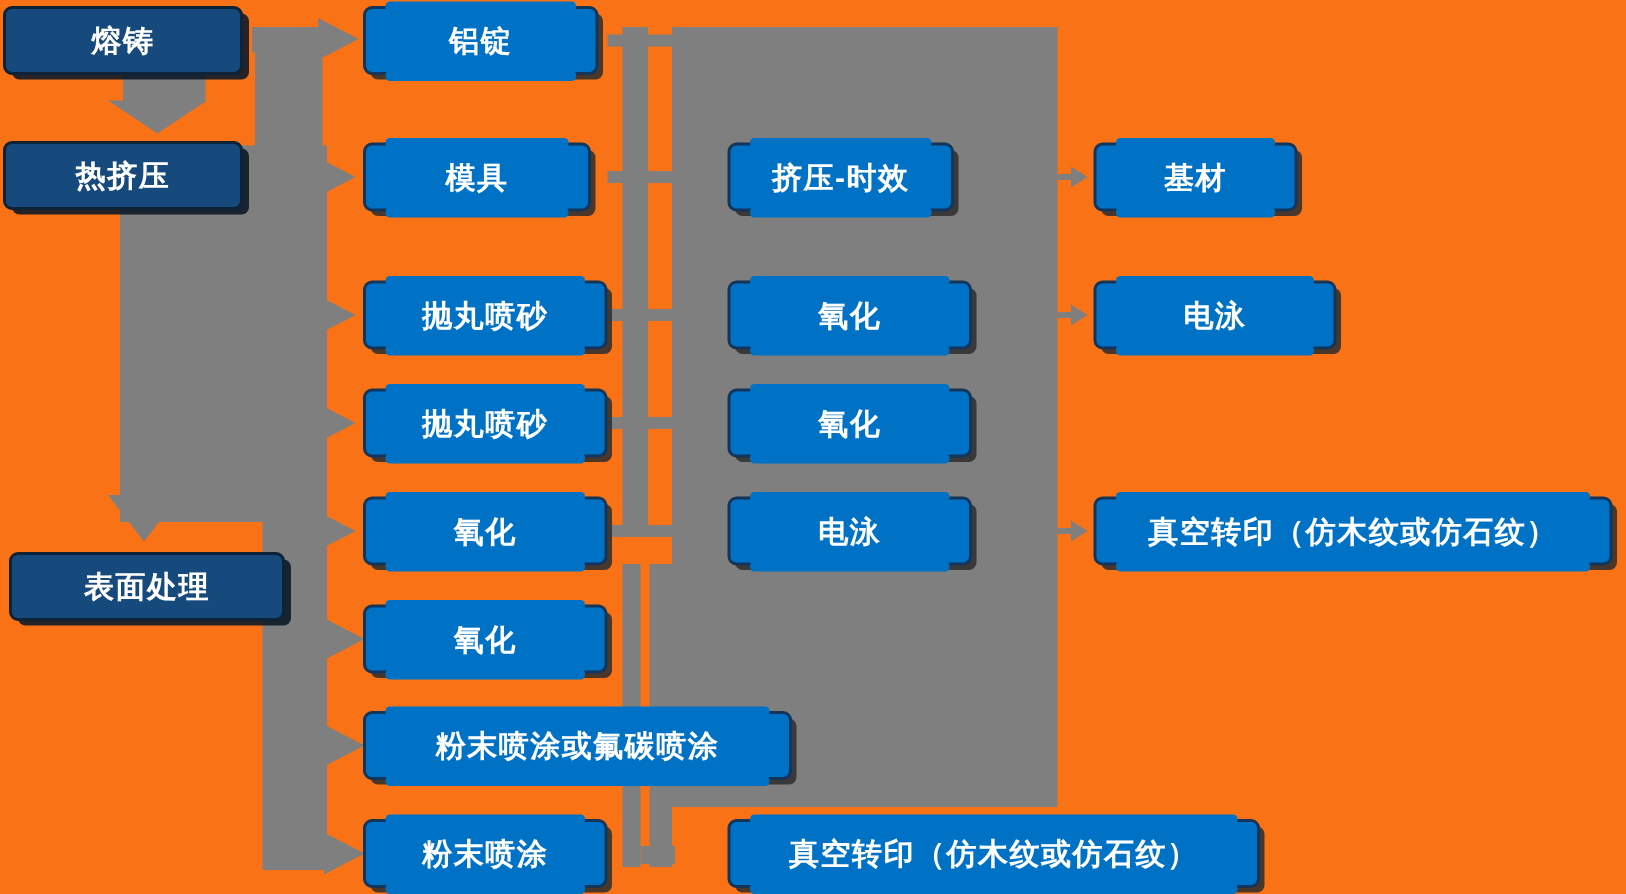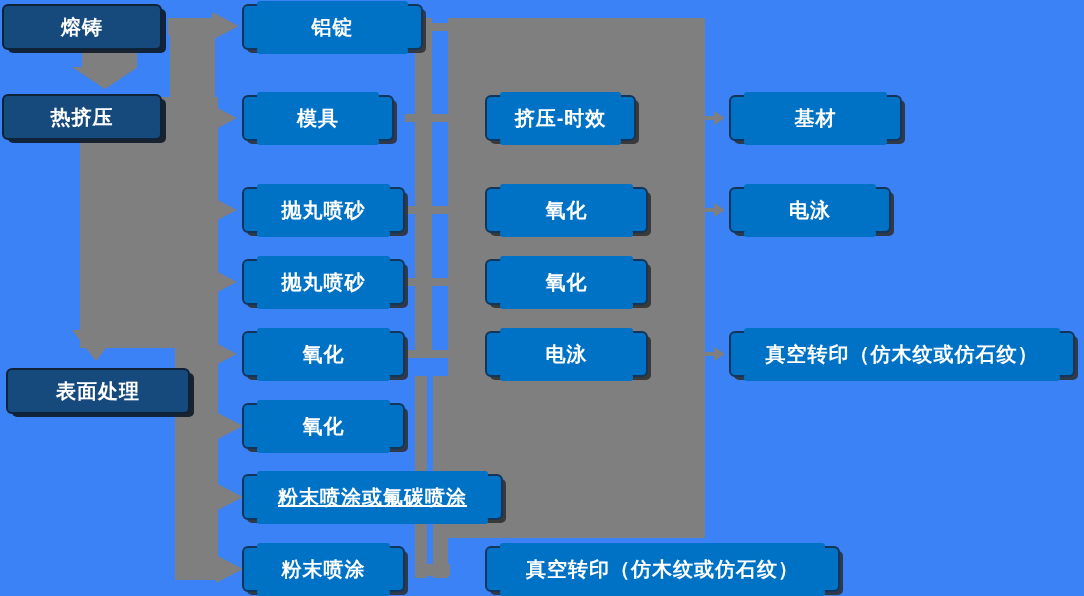--- a/index.html
+++ b/index.html
@@ -1,17 +1,17 @@
 <!DOCTYPE html>
 <html><head>
 <meta charset="utf-8">
 <style>
   html,body { margin:0; padding:0; background:#ffffff; }
   .canvas {
-    position:relative; width:1084px; height:596px; background:#3b82f6;
+    position:relative; width:1084px; height:596px; background:#f97316;
     overflow:hidden; font-family:"Liberation Sans", sans-serif;
   }
   .layer { position:absolute; inset:0; }
   .layer.connectors { z-index:1; }
   .layer.nodes { z-index:2; }
 
   
   .seg { position:absolute; background:#7F7F7F; }
   .tri { position:absolute; width:0; height:0; }
   .tri.right {
@@ -96,33 +96,33 @@
     <div class="seg" style="left:705px;top:352px;width:10px;height:4px;"></div>
     <div class="tri right sm" style="left:714px;top:347px;"></div>
   </div>
 
   <div class="layer nodes">
 
     <div class="node dark" style="left:2px;top:4px;width:160px;">熔铸</div>
     <div class="node dark" style="left:2px;top:94px;width:160px;">热挤压</div>
     <div class="node dark" style="left:6px;top:368px;width:184px;">表面处理</div>
 
-    <div class="node blue" style="left:242px;top:4px;width:181px;">铝锭</div>
+    <div class="node blue" style="left:242px;top:4px;width:157px;">铝锭</div>
     <div class="node blue" style="left:242px;top:95px;width:152px;">模具</div>
     <div class="node blue" style="left:242px;top:187px;width:163px;">抛丸喷砂</div>
     <div class="node blue" style="left:242px;top:259px;width:163px;">抛丸喷砂</div>
     <div class="node blue" style="left:242px;top:331px;width:163px;">氧化</div>
     <div class="node blue" style="left:242px;top:403px;width:163px;">氧化</div>
-    <div class="node blue" style="left:242px;top:474px;width:261px;text-decoration:underline;">粉末喷涂或氟碳喷涂</div>
+    <div class="node blue" style="left:242px;top:474px;width:286px;">粉末喷涂或氟碳喷涂</div>
     <div class="node blue" style="left:242px;top:546px;width:163px;">粉末喷涂</div>
 
     <div class="node blue" style="left:485px;top:95px;width:151px;">挤压-时效</div>
     <div class="node blue" style="left:485px;top:187px;width:163px;">氧化</div>
     <div class="node blue" style="left:485px;top:259px;width:163px;">氧化</div>
     <div class="node blue" style="left:485px;top:331px;width:163px;">电泳</div>
     <div class="node blue" style="left:485px;top:546px;width:355px;">真空转印（仿木纹或仿石纹）</div>
 
-    <div class="node blue" style="left:729px;top:95px;width:173px;">基材</div>
+    <div class="node blue" style="left:729px;top:95px;width:136px;">基材</div>
     <div class="node blue" style="left:729px;top:187px;width:162px;">电泳</div>
     <div class="node blue" style="left:729px;top:331px;width:346px;">真空转印（仿木纹或仿石纹）</div>
   </div>
 
 </div>
 
 </body></html>

